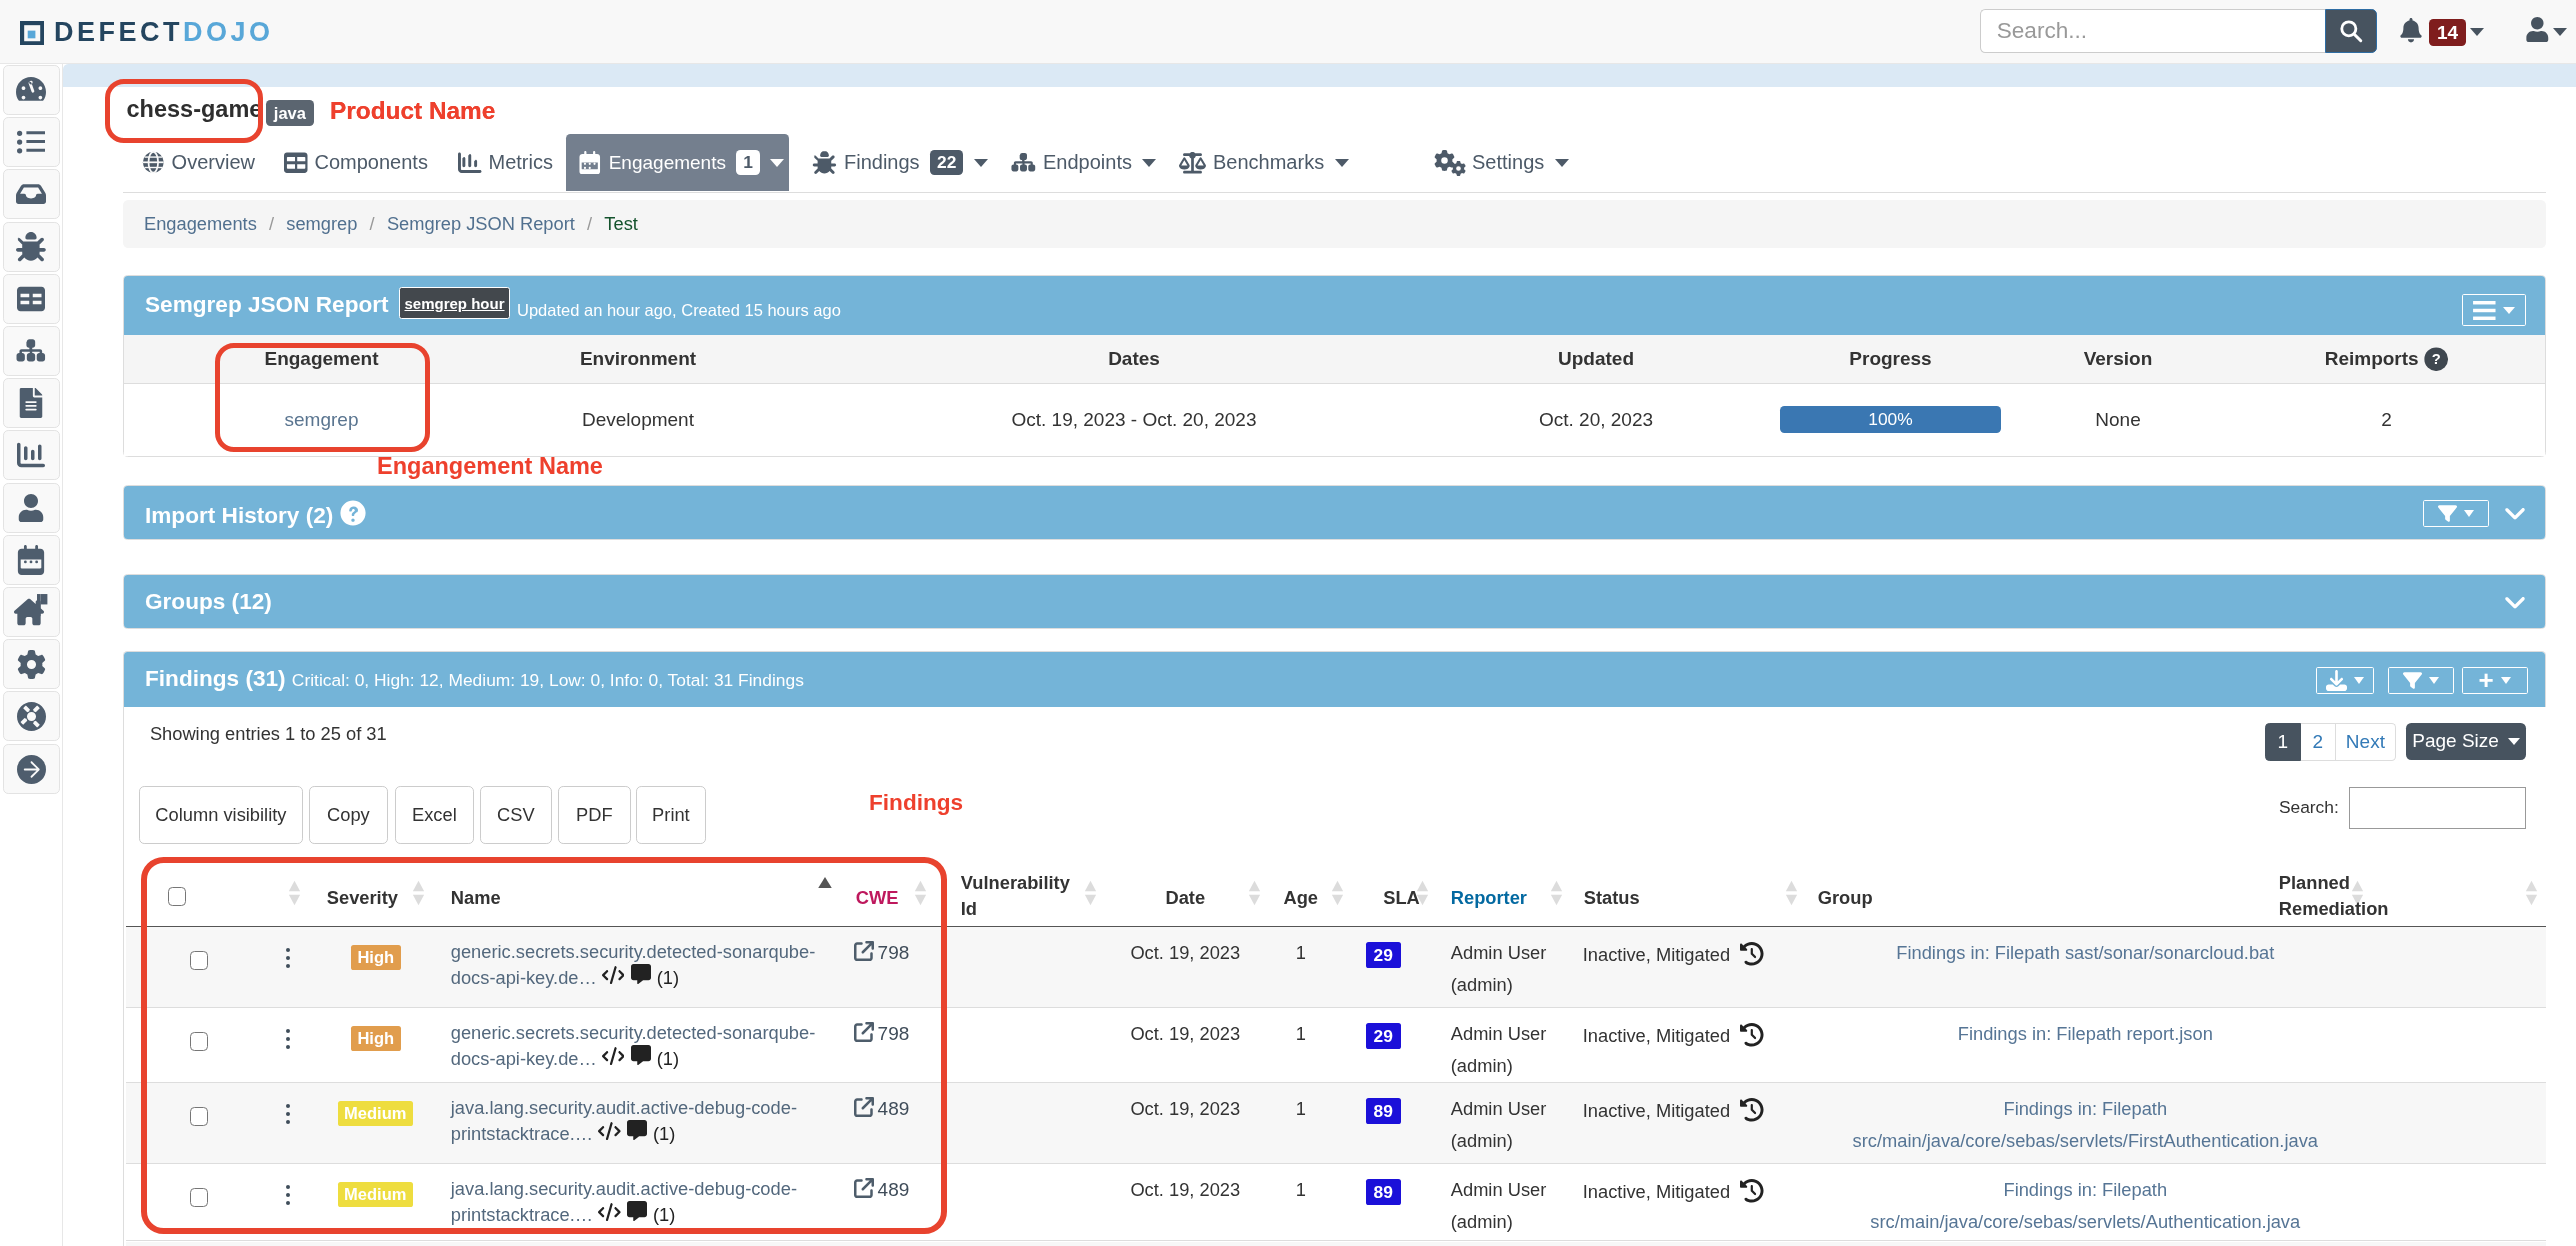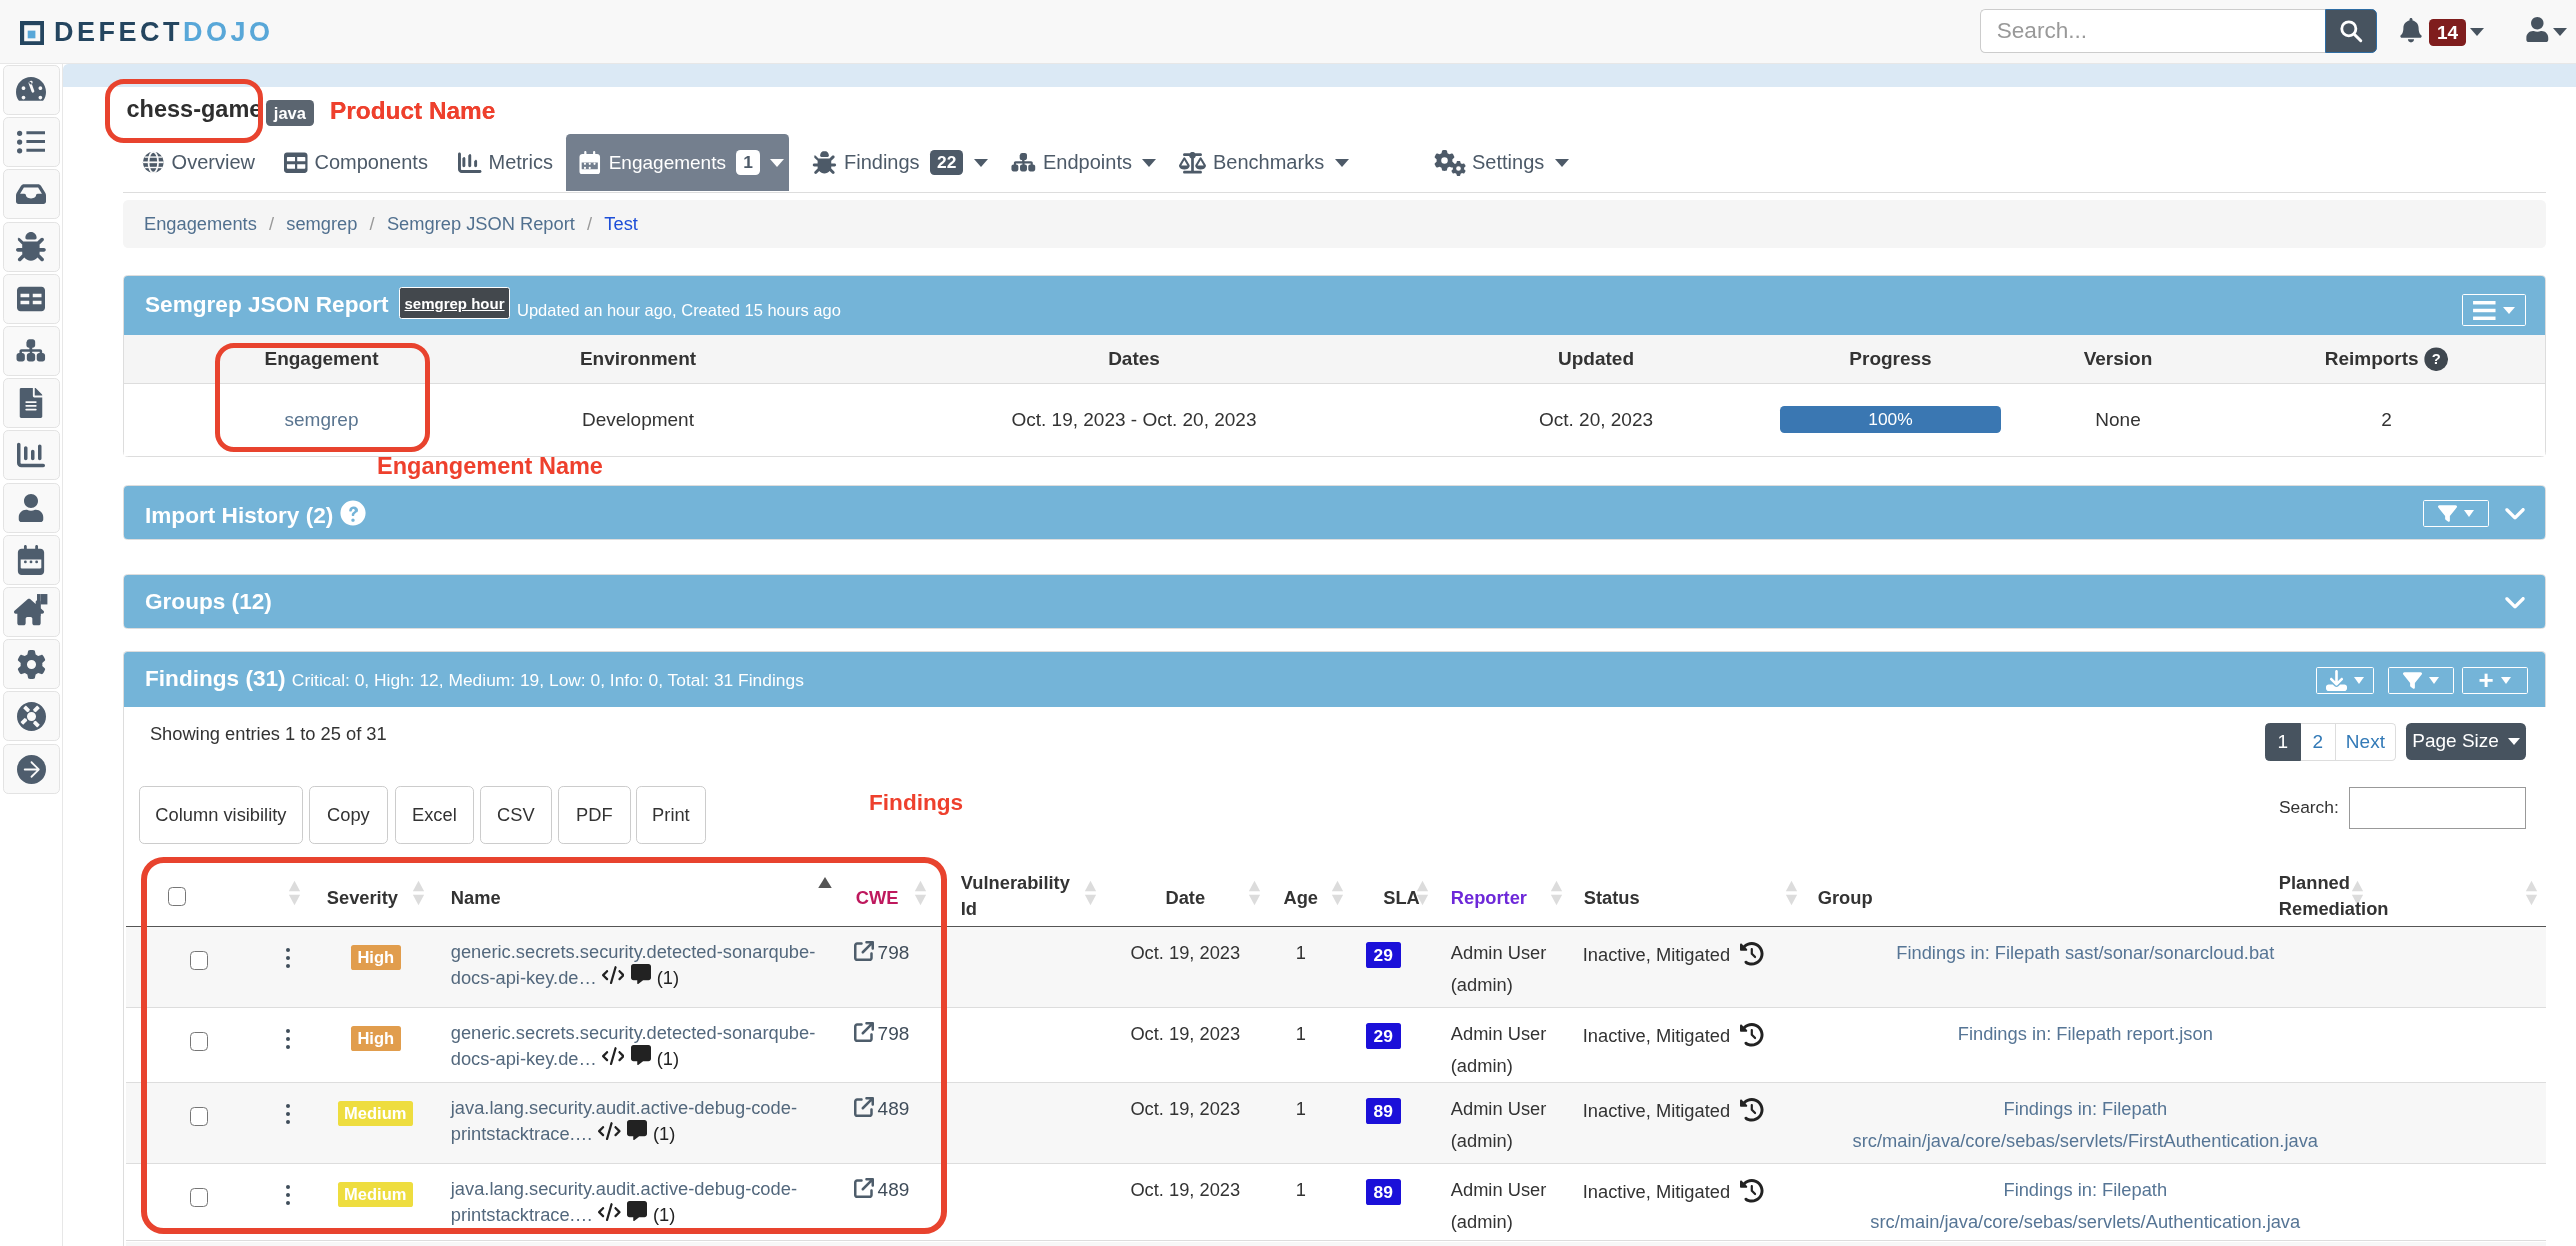--- a/index.html
+++ b/index.html
@@ -53,21 +53,21 @@
 .tbadge { background:#4d5a68; color:#fff; font-size:17.4px; font-weight:bold; border-radius:4.4px;
   padding:1.7px 7px; margin-left:10.4px; }
 .tbadge.light { background:#fff; color:#4d5a68; }
 .tab .caret { margin-left:10.4px; border-top-color:#4d5a68; }
 .tab.active .caret { border-top-color:#fff; }
 
 
 #breadcrumb { position:absolute; left:0; top:114px; width:2423px; height:48px; background:#f5f5f5;
   border-radius:5.2px; display:flex; align-items:center; font-size:18.3px; color:#51708f; padding-left:21px; }
 #breadcrumb .sep { color:#999; margin:0 12.2px; }
-#breadcrumb .last { color:#1d4ed8; }
+#breadcrumb .last { color:#14532d; }
 
 
 .panel { position:absolute; left:0; width:2423px; background:#fff; border:0.9px solid #ddd; border-radius:4.4px; }
 .phead { background:#74b4d8; color:#fff; border-radius:3.5px 3.5px 0 0; position:relative; }
 #panel1 { top:189px; height:182px; }
 #panel1 .phead { height:59px; }
 #p1title { position:absolute; left:21px; top:15.7px; font-size:22.6px; font-weight:bold; }
 #scanbadge { position:absolute; left:275px; top:11.3px; width:111px; height:32px; background:#43484d; border:1.7px solid #fff;
   color:#fff; font-size:15px; font-weight:bold; text-decoration:underline; border-radius:2.6px; display:flex; align-items:center; justify-content:center; }
 #p1sub { position:absolute; left:393px; top:25px; font-size:16.5px; }
@@ -414,21 +414,21 @@
             <div style="position:absolute; left:1140px; top:23.5px; width:70px; text-align:center; font-size:18.3px; font-weight:bold; color:#333;">Age</div>
             <div style="position:absolute; left:1205px; top:17.4px;"><svg width="13" height="26" viewBox="0 0 15 30">
                 <path d="M7.5 1 L14 13 L1 13 Z" fill="#dcdcdc"></path>
                 <path d="M7.5 29 L14 17 L1 17 Z" fill="#dcdcdc"></path>
               </svg></div>
             <div style="position:absolute; left:1224px; top:23.5px; width:70px; text-align:right; font-size:18.3px; font-weight:bold; color:#333;">SLA</div>
             <div style="position:absolute; left:1290px; top:17.4px;"><svg width="13" height="26" viewBox="0 0 15 30">
                 <path d="M7.5 1 L14 13 L1 13 Z" fill="#dcdcdc"></path>
                 <path d="M7.5 29 L14 17 L1 17 Z" fill="#dcdcdc"></path>
               </svg></div>
-            <div style="position:absolute; left:1325px; top:23.5px; font-size:18.3px; font-weight:bold; color:#6d28d9;">Reporter</div>
+            <div style="position:absolute; left:1325px; top:23.5px; font-size:18.3px; font-weight:bold; color:#0369a1;">Reporter</div>
             <div style="position:absolute; left:1424px; top:17.4px;"><svg width="13" height="26" viewBox="0 0 15 30">
                 <path d="M7.5 1 L14 13 L1 13 Z" fill="#dcdcdc"></path>
                 <path d="M7.5 29 L14 17 L1 17 Z" fill="#dcdcdc"></path>
               </svg></div>
             <div style="position:absolute; left:1458px; top:23.5px; font-size:18.3px; font-weight:bold; color:#333;">Status</div>
             <div style="position:absolute; left:1659px; top:17.4px;"><svg width="13" height="26" viewBox="0 0 15 30">
                 <path d="M7.5 1 L14 13 L1 13 Z" fill="#dcdcdc"></path>
                 <path d="M7.5 29 L14 17 L1 17 Z" fill="#dcdcdc"></path>
               </svg></div>
             <div style="position:absolute; left:1692px; top:23.5px; font-size:18.3px; font-weight:bold; color:#333;">Group</div>

